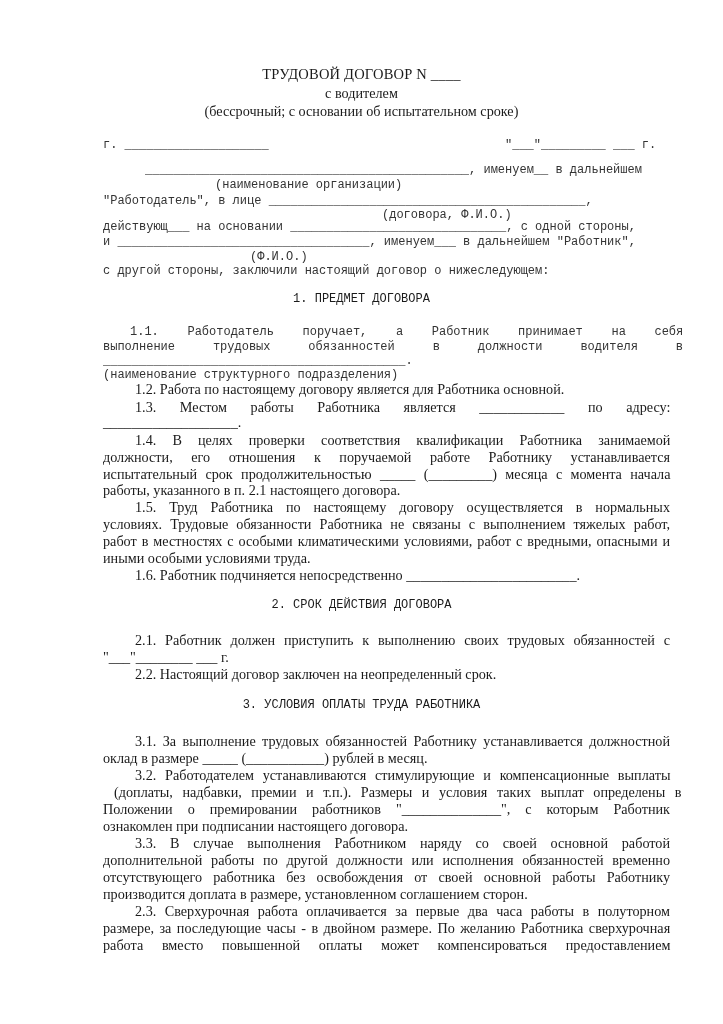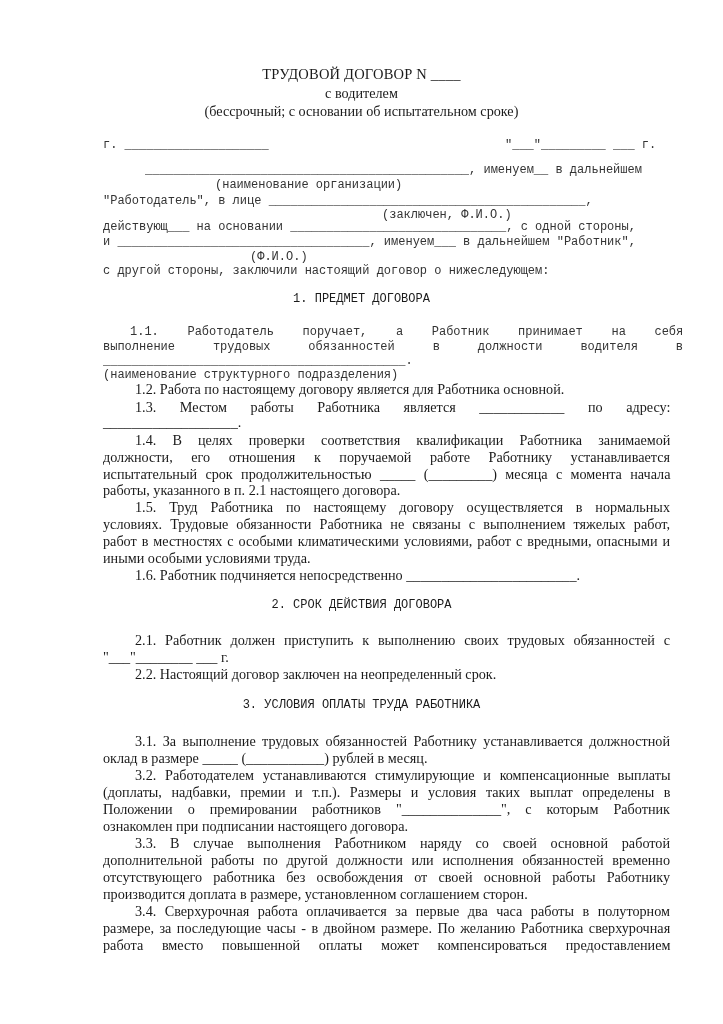--- a/index.html
+++ b/index.html
@@ -21,21 +21,21 @@
 
   <div class="abs center serif title" style="top:66px;">ТРУДОВОЙ ДОГОВОР N ____</div>
   <div class="abs center serif" style="top:85px;">с водителем</div>
   <div class="abs center serif" style="top:103px;">(бессрочный; с основании об испытательном сроке)</div>
 
   <div class="left mono" style="left:103px; top:138px;">г. ____________________</div>
   <div class="left mono" style="left:505px; top:138px;">"___"_________ ___ г.</div>
   <div class="left mono" style="left:145px; top:163px;">_____________________________________________, именуем__ в дальнейшем</div>
   <div class="left mono" style="left:215px; top:178px;">(наименование организации)</div>
   <div class="left mono" style="left:103px; top:194px;">"Работодатель", в лице ____________________________________________,</div>
-  <div class="left mono" style="left:382px; top:208px;">(заключен, Ф.И.О.)</div>
+  <div class="left mono" style="left:382px; top:208px;">(договора, Ф.И.О.)</div>
   <div class="left mono" style="left:103px; top:235px;">и ___________________________________, именуем___ в дальнейшем "Работник",</div>
   <div class="left mono" style="left:103px; top:220px;">действующ___  на основании ______________________________, с одной стороны,</div>
   <div class="left mono" style="left:250px; top:250px;">(Ф.И.О.)</div>
   <div class="left mono" style="left:103px; top:264px;">с другой стороны, заключили настоящий договор о нижеследующем:</div>
 
   <div class="abs center serif heading" style="top:292px;">1. ПРЕДМЕТ ДОГОВОРА</div>
   <div class="just mono" style="top: 325px; left: 130px; width: 540px; text-align: left; display: inline-block; word-spacing: 21.4286px;">1.1. Работодатель поручает, а Работник принимает на себя</div>
   <div class="just mono" style="top: 340px; text-align: left; width: 567px; display: inline-block; word-spacing: 30.6667px;">выполнение трудовых обязанностей в должности водителя в</div>
   <div class="left mono" style="left:103px; top:354px;">__________________________________________.</div>
   <div class="left mono" style="left:103px; top:368px;">(наименование структурного подразделения)</div>
@@ -54,24 +54,24 @@
 
   <div class="abs center serif heading" style="top:598px;">2. СРОК ДЕЙСТВИЯ ДОГОВОРА</div>
   <div class="just serif" style="top: 632px; left: 135px; width: 535px; text-align: left; display: inline-block; word-spacing: 5.22222px;">2.1. Работник должен приступить к выполнению своих трудовых обязанностей с</div>
   <div class="left serif" style="left:103px; top:649px;">"___"________ ___ г.</div>
   <div class="left serif" style="left:135px; top:666px;">2.2. Настоящий договор заключен на неопределенный срок.</div>
 
   <div class="abs center serif heading" style="top:698px;">3. УСЛОВИЯ ОПЛАТЫ ТРУДА РАБОТНИКА</div>
   <div class="just serif" style="top: 733px; left: 135px; width: 535px; text-align: left; display: inline-block; word-spacing: 2.85714px;">3.1. За выполнение трудовых обязанностей Работнику устанавливается должностной</div>
   <div class="left serif" style="left:103px; top:750px;">оклад в размере _____ (___________) рублей в месяц.</div>
   <div class="just serif" style="top: 767px; left: 135px; width: 535px; text-align: left; display: inline-block; word-spacing: 5.16667px;">3.2. Работодателем устанавливаются стимулирующие и компенсационные выплаты</div>
-  <div class="just serif" style="top: 784px; text-align: center; width: 567px; display: inline-block; word-spacing: 6px;">(доплаты, надбавки, премии и т.п.). Размеры и условия таких выплат определены в</div>
+  <div class="just serif" style="top: 784px; text-align: center; width: 567px; display: inline-block; word-spacing: 6px; margin-left: 11px;">(доплаты, надбавки, премии и т.п.). Размеры и условия таких выплат определены в</div>
   <div class="just serif" style="top: 801px; text-align: left; width: 567px; display: inline-block; word-spacing: 11.4286px;">Положении о премировании работников "______________", с которым Работник</div>
   <div class="left serif" style="left:103px; top:818px;">ознакомлен при подписании настоящего договора.</div>
   <div class="just serif" style="top: 835px; left: 135px; width: 535px; text-align: left; display: inline-block; word-spacing: 10.2222px;">3.3. В случае выполнения Работником наряду со своей основной работой</div>
   <div class="just serif" style="top: 852px; text-align: left; width: 567px; display: inline-block; word-spacing: 5.125px;">дополнительной работы по другой должности или исполнения обязанностей временно</div>
   <div class="just serif" style="top: 869px; text-align: left; width: 567px; display: inline-block; word-spacing: 7.625px;">отсутствующего работника без освобождения от своей основной работы Работнику</div>
   <div class="left serif" style="left:103px; top:886px;">производится доплата в размере, установленном соглашением сторон.</div>
-  <div class="just serif" style="top: 903px; left: 135px; width: 535px; text-align: left; display: inline-block; word-spacing: 4.9px;">3.4. Сверхурочная работа оплачивается за первые два часа работы в полуторном</div>
+  <div class="just serif" style="top: 903px; left: 135px; width: 535px; text-align: left; display: inline-block; word-spacing: 4.9px;">2.3. Сверхурочная работа оплачивается за первые два часа работы в полуторном</div>
   <div class="just serif" style="top: 920px; text-align: left; width: 567px; display: inline-block; word-spacing: 1.90909px;">размере, за последующие часы - в двойном размере. По желанию Работника сверхурочная</div>
   <div class="just serif" style="top: 937px; text-align: left; width: 567px; display: inline-block; word-spacing: 15.1667px;">работа вместо повышенной оплаты может компенсироваться предоставлением</div>
 
 </div>
 
 </body></html>

